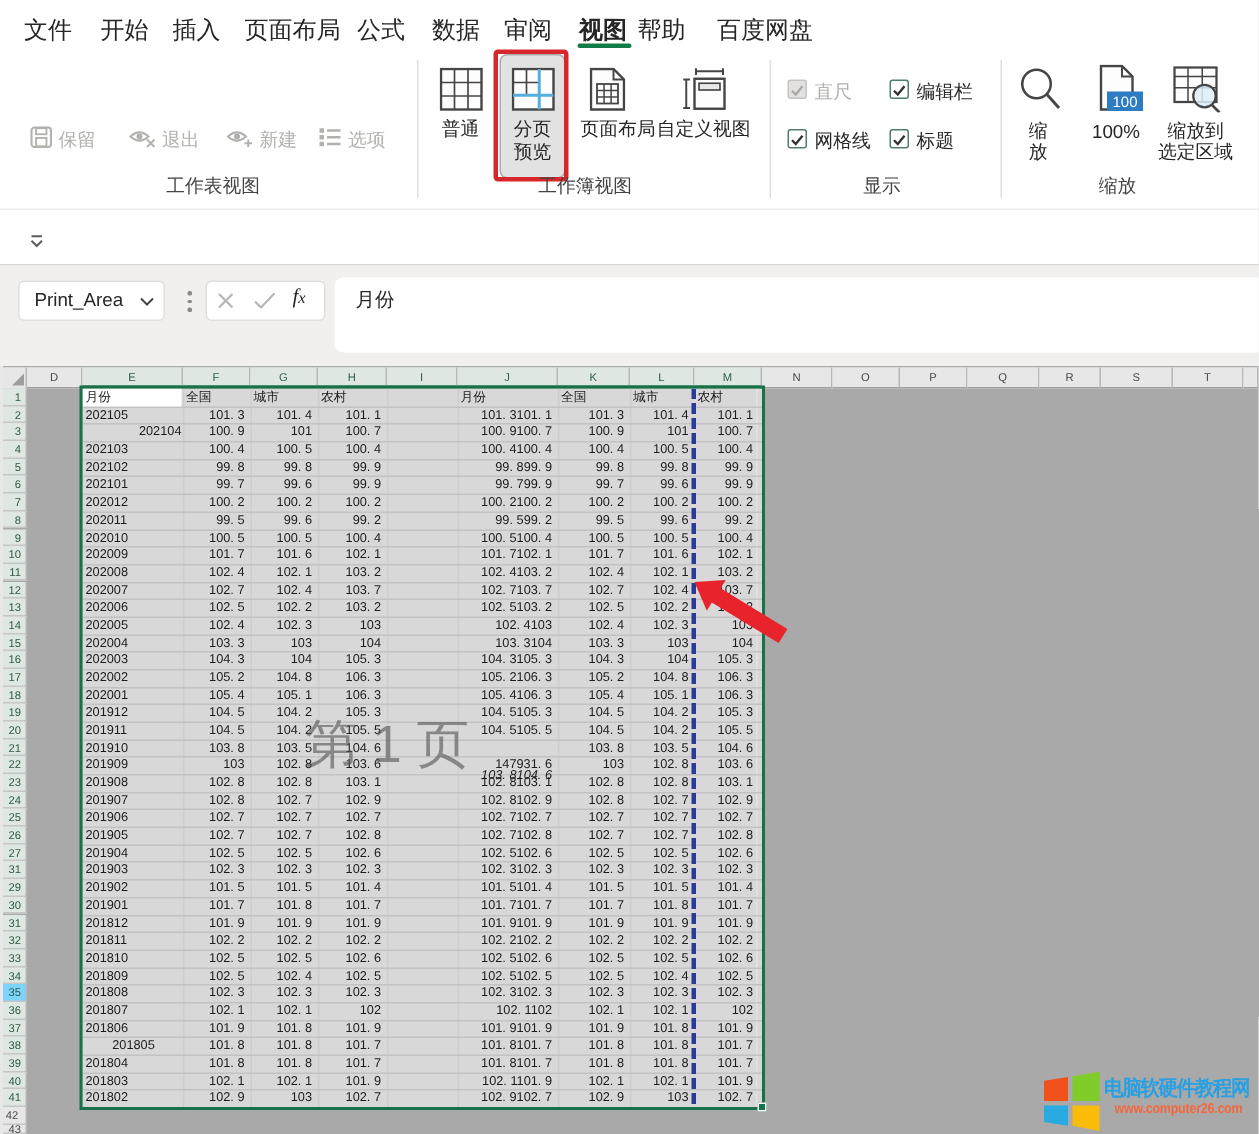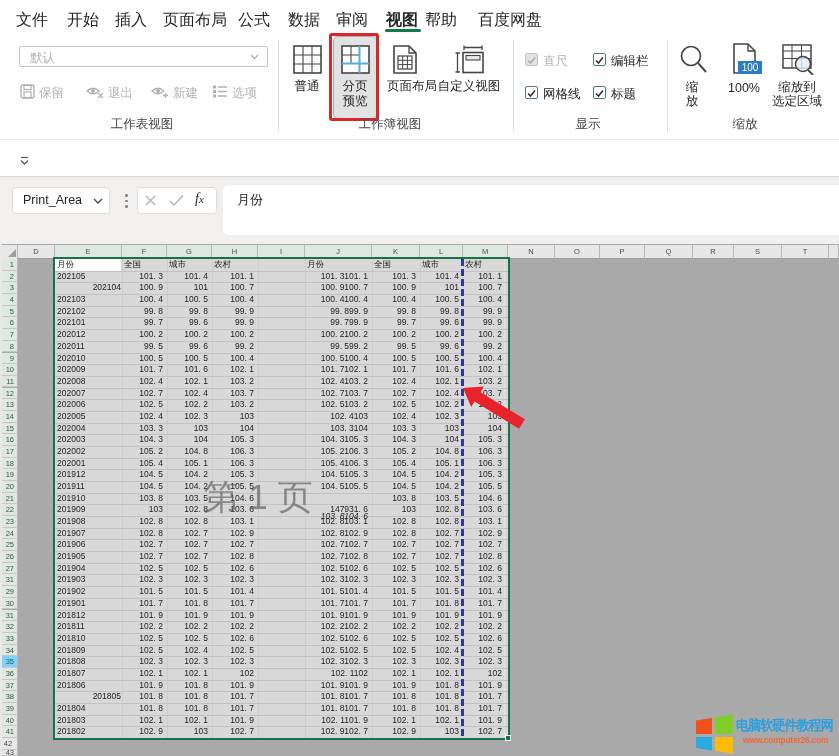--- a/index.html
+++ b/index.html
@@ -10,26 +10,20 @@
     <div class="ab" style="left:336px;top:10px;font-size:16px;color:#262626;letter-spacing:0px;">审阅</div>
     <div class="ab" style="left:386px;top:10px;font-size:16px;color:#262626;font-weight:bold;letter-spacing:0px;">视图</div>
     <div class="ab" style="left:425px;top:10px;font-size:16px;color:#262626;letter-spacing:0px;">帮助</div>
     <div class="ab" style="left:478px;top:10px;font-size:16px;color:#262626;letter-spacing:0px;">百度网盘</div>
     <div class="ab" style="left:385px;top:29px;width:36px;height:3px;background:#127c47;border-radius:2px;"></div>
     <div class="ab" style="left:278px;top:40px;width:1px;height:92px;background:#e1dfdd;"></div>
     <div class="ab" style="left:513px;top:40px;width:1px;height:92px;background:#e1dfdd;"></div>
     <div class="ab" style="left:667px;top:40px;width:1px;height:92px;background:#e1dfdd;"></div>
     <div class="ab" style="left:0;top:139px;width:839px;height:1px;background:#ececec;"></div>
     <div class="ab" style="left:0;top:176px;width:839px;height:1px;background:#d8d6d4;"></div>
-    <div class="ab" style="left:19px;top:46px;width:249px;height:21px;background:#fff;border:1px solid #c8c6c4;border-radius:2px;">
-      <span style="position:absolute;left:10px;top:3px;font-size:12.5px;color:#b3b1ae;">默认</span>
-      <svg style="position:absolute;right:8px;top:7px;" width="9" height="6">
-        <path d="M1 1 L4.5 4.5 L8 1" stroke="#a8a6a3" stroke-width="1.2" fill="none"></path>
-      </svg>
-    </div>
     <svg class="ab" style="left:20px;top:84px;" width="15" height="15" viewBox="0 0 15 15">
       <rect x="1" y="1" width="13" height="13" rx="2" fill="none" stroke="#b3b1ae" stroke-width="1.4"></rect>
       <rect x="4" y="1.5" width="7" height="4" fill="none" stroke="#b3b1ae" stroke-width="1.2"></rect>
       <rect x="4" y="8" width="7" height="5.5" fill="none" stroke="#b3b1ae" stroke-width="1.2"></rect>
     </svg>
     <div class="ab" style="left:39px;top:85px;font-size:12.5px;color:#b3b1ae;">保留</div>
     <svg class="ab" style="left:86px;top:84px;" width="19" height="15" viewBox="0 0 19 15">
       <path d="M1 7 Q7 1.5 13 7 Q7 12.5 1 7 Z" fill="none" stroke="#b3b1ae" stroke-width="1.3"></path>
       <circle cx="7" cy="7" r="2" fill="#b3b1ae"></circle>
       <path d="M12 9 L17 14 M17 9 L12 14" stroke="#b3b1ae" stroke-width="1.3"></path>
@@ -554,21 +548,21 @@
     <div class="ab" style="left:420px;top:667.9px;width:42px;height:11.68px;font-size:8.5px;color:#1c1c1c;text-align:right;padding-right:3px;line-height:11.68px;white-space:nowrap;overflow:visible;">102. 1</div>
     <div class="ab" style="left:463px;top:667.9px;width:44px;height:11.68px;font-size:8.5px;color:#1c1c1c;text-align:right;padding-right:5px;line-height:11.68px;white-space:nowrap;overflow:visible;">102</div>
     <div class="ab" style="left:55px;top:679.6px;width:66px;height:11.68px;font-size:8.5px;color:#1c1c1c;text-align:left;padding-left:2px;line-height:11.68px;white-space:nowrap;overflow:visible;">201806</div>
     <div class="ab" style="left:122px;top:679.6px;width:44px;height:11.68px;font-size:8.5px;color:#1c1c1c;text-align:right;padding-right:3px;line-height:11.68px;white-space:nowrap;overflow:visible;">101. 9</div>
     <div class="ab" style="left:167px;top:679.6px;width:44px;height:11.68px;font-size:8.5px;color:#1c1c1c;text-align:right;padding-right:3px;line-height:11.68px;white-space:nowrap;overflow:visible;">101. 8</div>
     <div class="ab" style="left:212px;top:679.6px;width:45px;height:11.68px;font-size:8.5px;color:#1c1c1c;text-align:right;padding-right:3px;line-height:11.68px;white-space:nowrap;overflow:visible;">101. 9</div>
     <div class="ab" style="left:305px;top:679.6px;width:66px;height:11.68px;font-size:8.5px;color:#1c1c1c;text-align:right;padding-right:3px;line-height:11.68px;white-space:nowrap;overflow:visible;">101. 9101. 9</div>
     <div class="ab" style="left:372px;top:679.6px;width:47px;height:11.68px;font-size:8.5px;color:#1c1c1c;text-align:right;padding-right:3px;line-height:11.68px;white-space:nowrap;overflow:visible;">101. 9</div>
     <div class="ab" style="left:420px;top:679.6px;width:42px;height:11.68px;font-size:8.5px;color:#1c1c1c;text-align:right;padding-right:3px;line-height:11.68px;white-space:nowrap;overflow:visible;">101. 8</div>
     <div class="ab" style="left:463px;top:679.6px;width:44px;height:11.68px;font-size:8.5px;color:#1c1c1c;text-align:right;padding-right:5px;line-height:11.68px;white-space:nowrap;overflow:visible;">101. 9</div>
-    <div class="ab" style="left:55px;top:691.3px;width:66px;height:11.68px;font-size:8.5px;color:#1c1c1c;text-align:right;padding-left:2px;line-height:11.68px;white-space:nowrap;overflow:visible;">201805</div>
+    <div class="ab" style="left:55px;top:691.3px;width:66px;height:11.68px;font-size:8.5px;color:#1c1c1c;text-align:center;padding-left:2px;line-height:11.68px;white-space:nowrap;overflow:visible;">201805</div>
     <div class="ab" style="left:122px;top:691.3px;width:44px;height:11.68px;font-size:8.5px;color:#1c1c1c;text-align:right;padding-right:3px;line-height:11.68px;white-space:nowrap;overflow:visible;">101. 8</div>
     <div class="ab" style="left:167px;top:691.3px;width:44px;height:11.68px;font-size:8.5px;color:#1c1c1c;text-align:right;padding-right:3px;line-height:11.68px;white-space:nowrap;overflow:visible;">101. 8</div>
     <div class="ab" style="left:212px;top:691.3px;width:45px;height:11.68px;font-size:8.5px;color:#1c1c1c;text-align:right;padding-right:3px;line-height:11.68px;white-space:nowrap;overflow:visible;">101. 7</div>
     <div class="ab" style="left:305px;top:691.3px;width:66px;height:11.68px;font-size:8.5px;color:#1c1c1c;text-align:right;padding-right:3px;line-height:11.68px;white-space:nowrap;overflow:visible;">101. 8101. 7</div>
     <div class="ab" style="left:372px;top:691.3px;width:47px;height:11.68px;font-size:8.5px;color:#1c1c1c;text-align:right;padding-right:3px;line-height:11.68px;white-space:nowrap;overflow:visible;">101. 8</div>
     <div class="ab" style="left:420px;top:691.3px;width:42px;height:11.68px;font-size:8.5px;color:#1c1c1c;text-align:right;padding-right:3px;line-height:11.68px;white-space:nowrap;overflow:visible;">101. 8</div>
     <div class="ab" style="left:463px;top:691.3px;width:44px;height:11.68px;font-size:8.5px;color:#1c1c1c;text-align:right;padding-right:5px;line-height:11.68px;white-space:nowrap;overflow:visible;">101. 7</div>
     <div class="ab" style="left:55px;top:703.0px;width:66px;height:11.68px;font-size:8.5px;color:#1c1c1c;text-align:left;padding-left:2px;line-height:11.68px;white-space:nowrap;overflow:visible;">201804</div>
     <div class="ab" style="left:122px;top:703.0px;width:44px;height:11.68px;font-size:8.5px;color:#1c1c1c;text-align:right;padding-right:3px;line-height:11.68px;white-space:nowrap;overflow:visible;">101. 8</div>
     <div class="ab" style="left:167px;top:703.0px;width:44px;height:11.68px;font-size:8.5px;color:#1c1c1c;text-align:right;padding-right:3px;line-height:11.68px;white-space:nowrap;overflow:visible;">101. 8</div>

